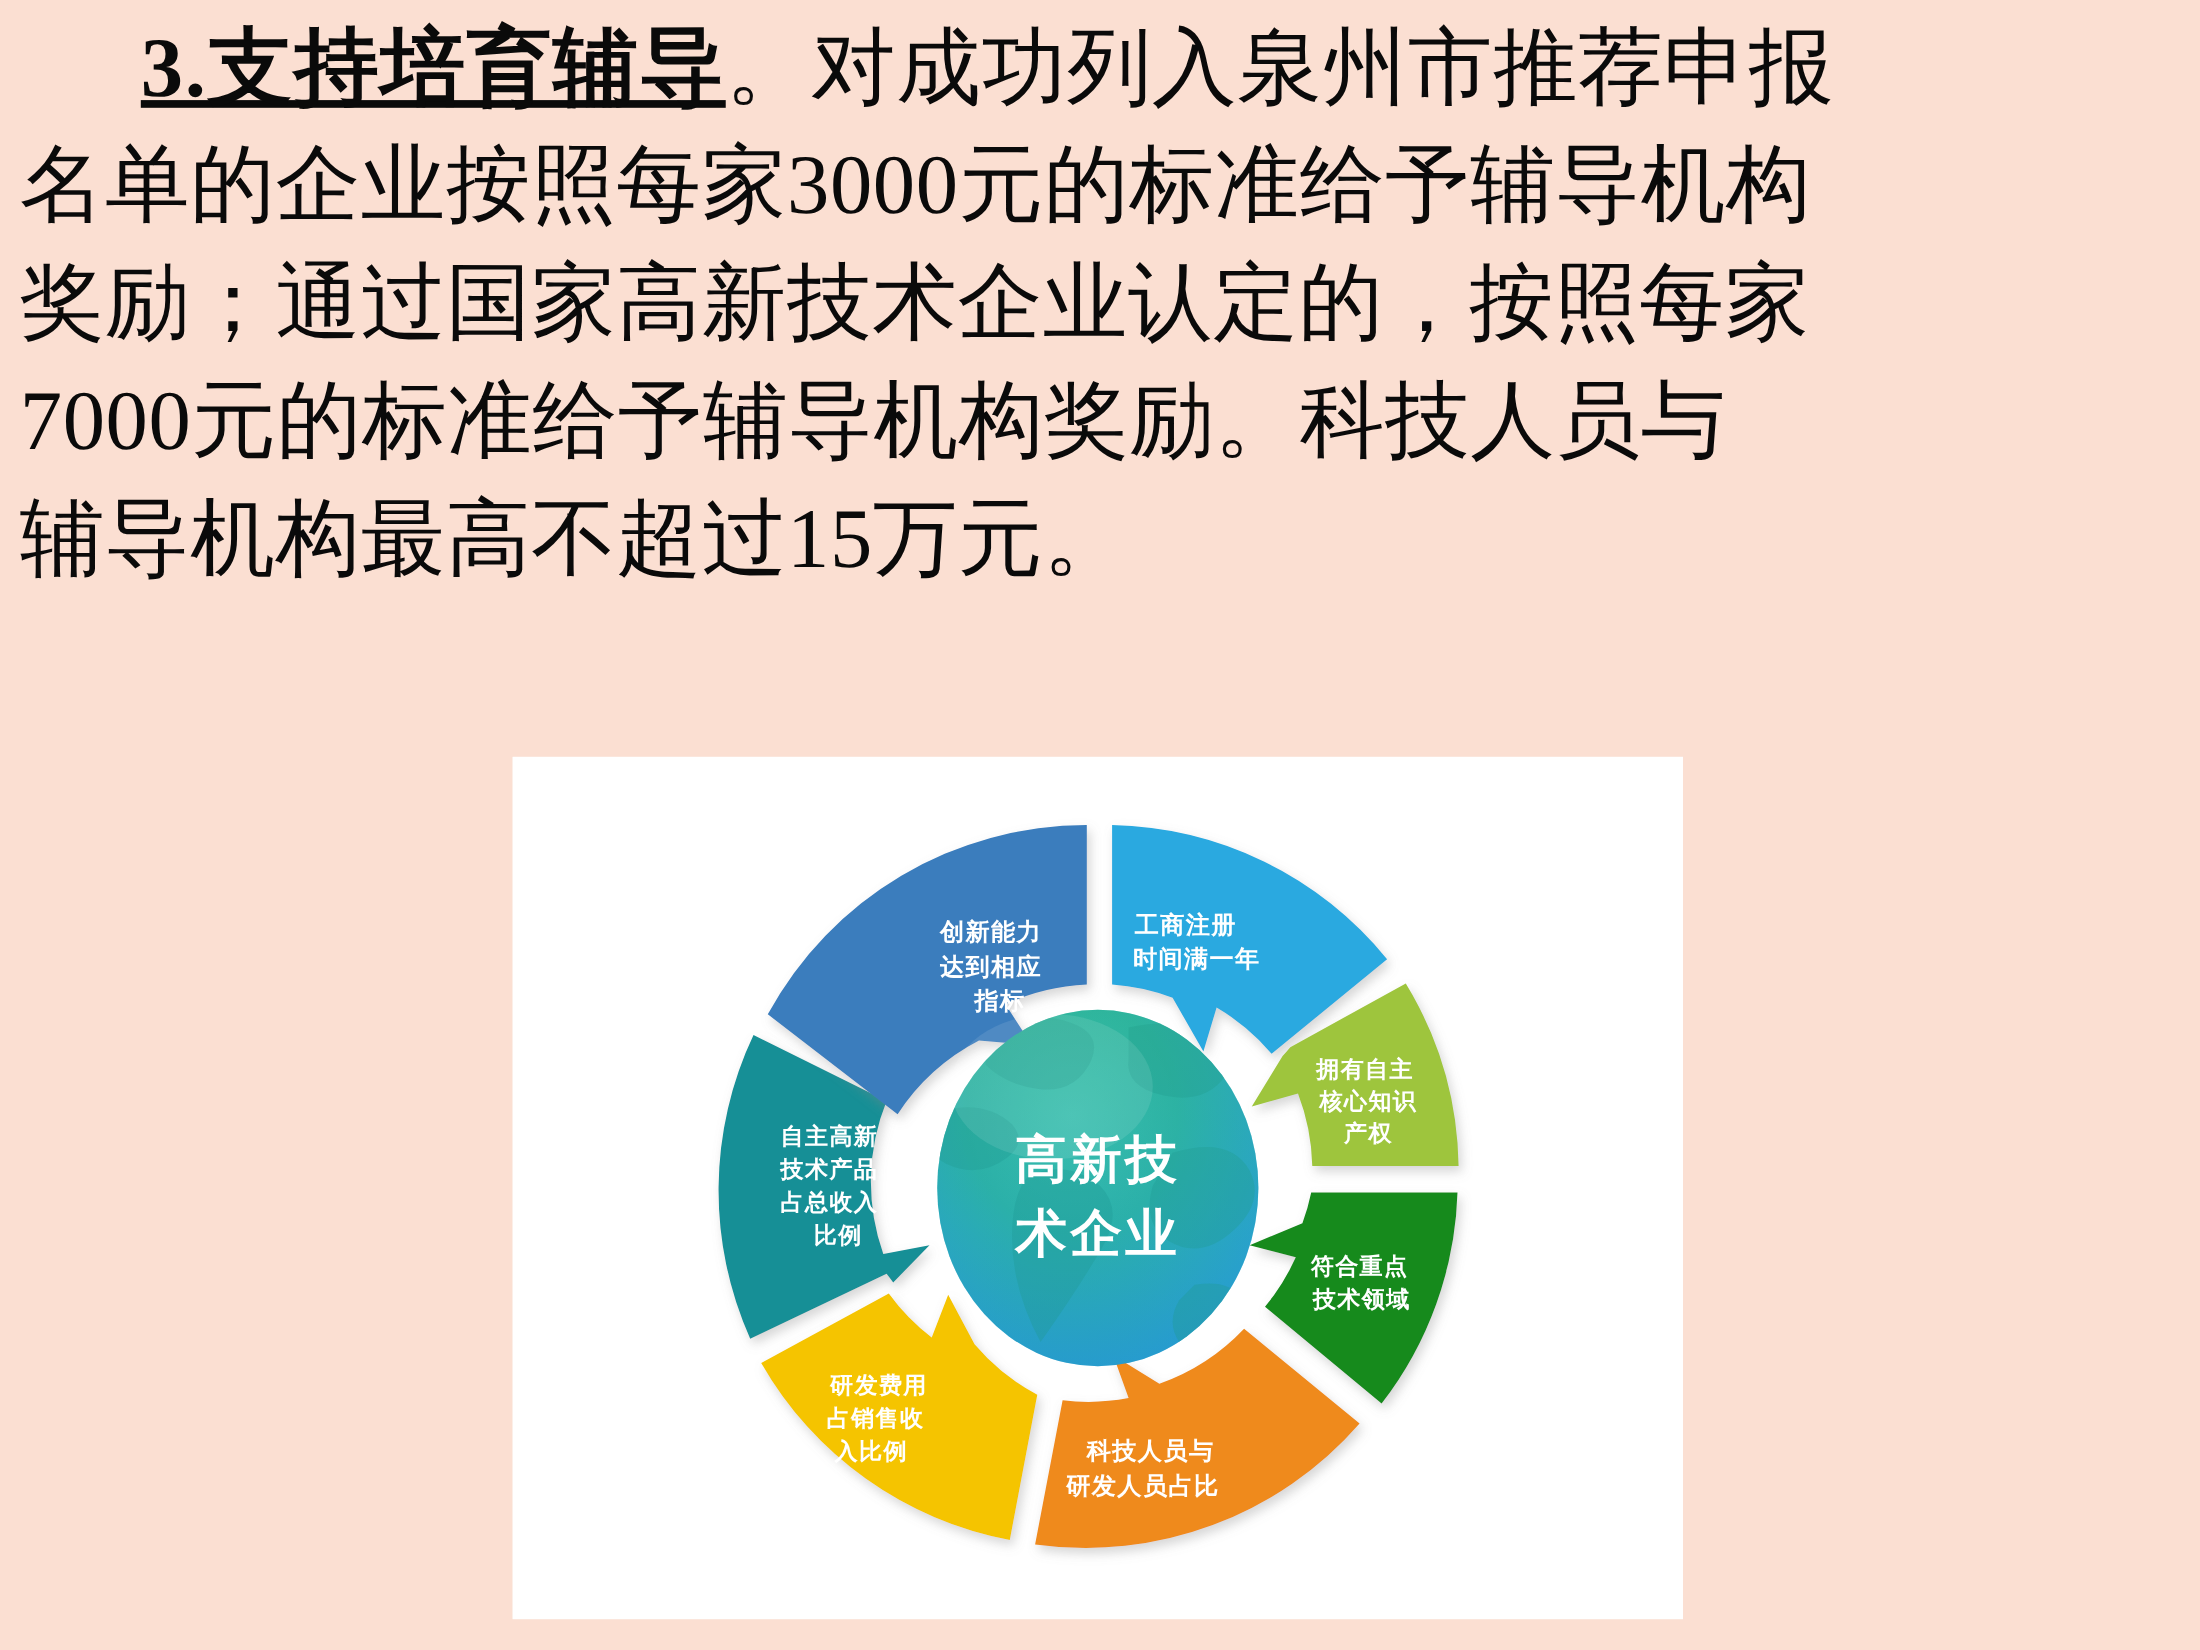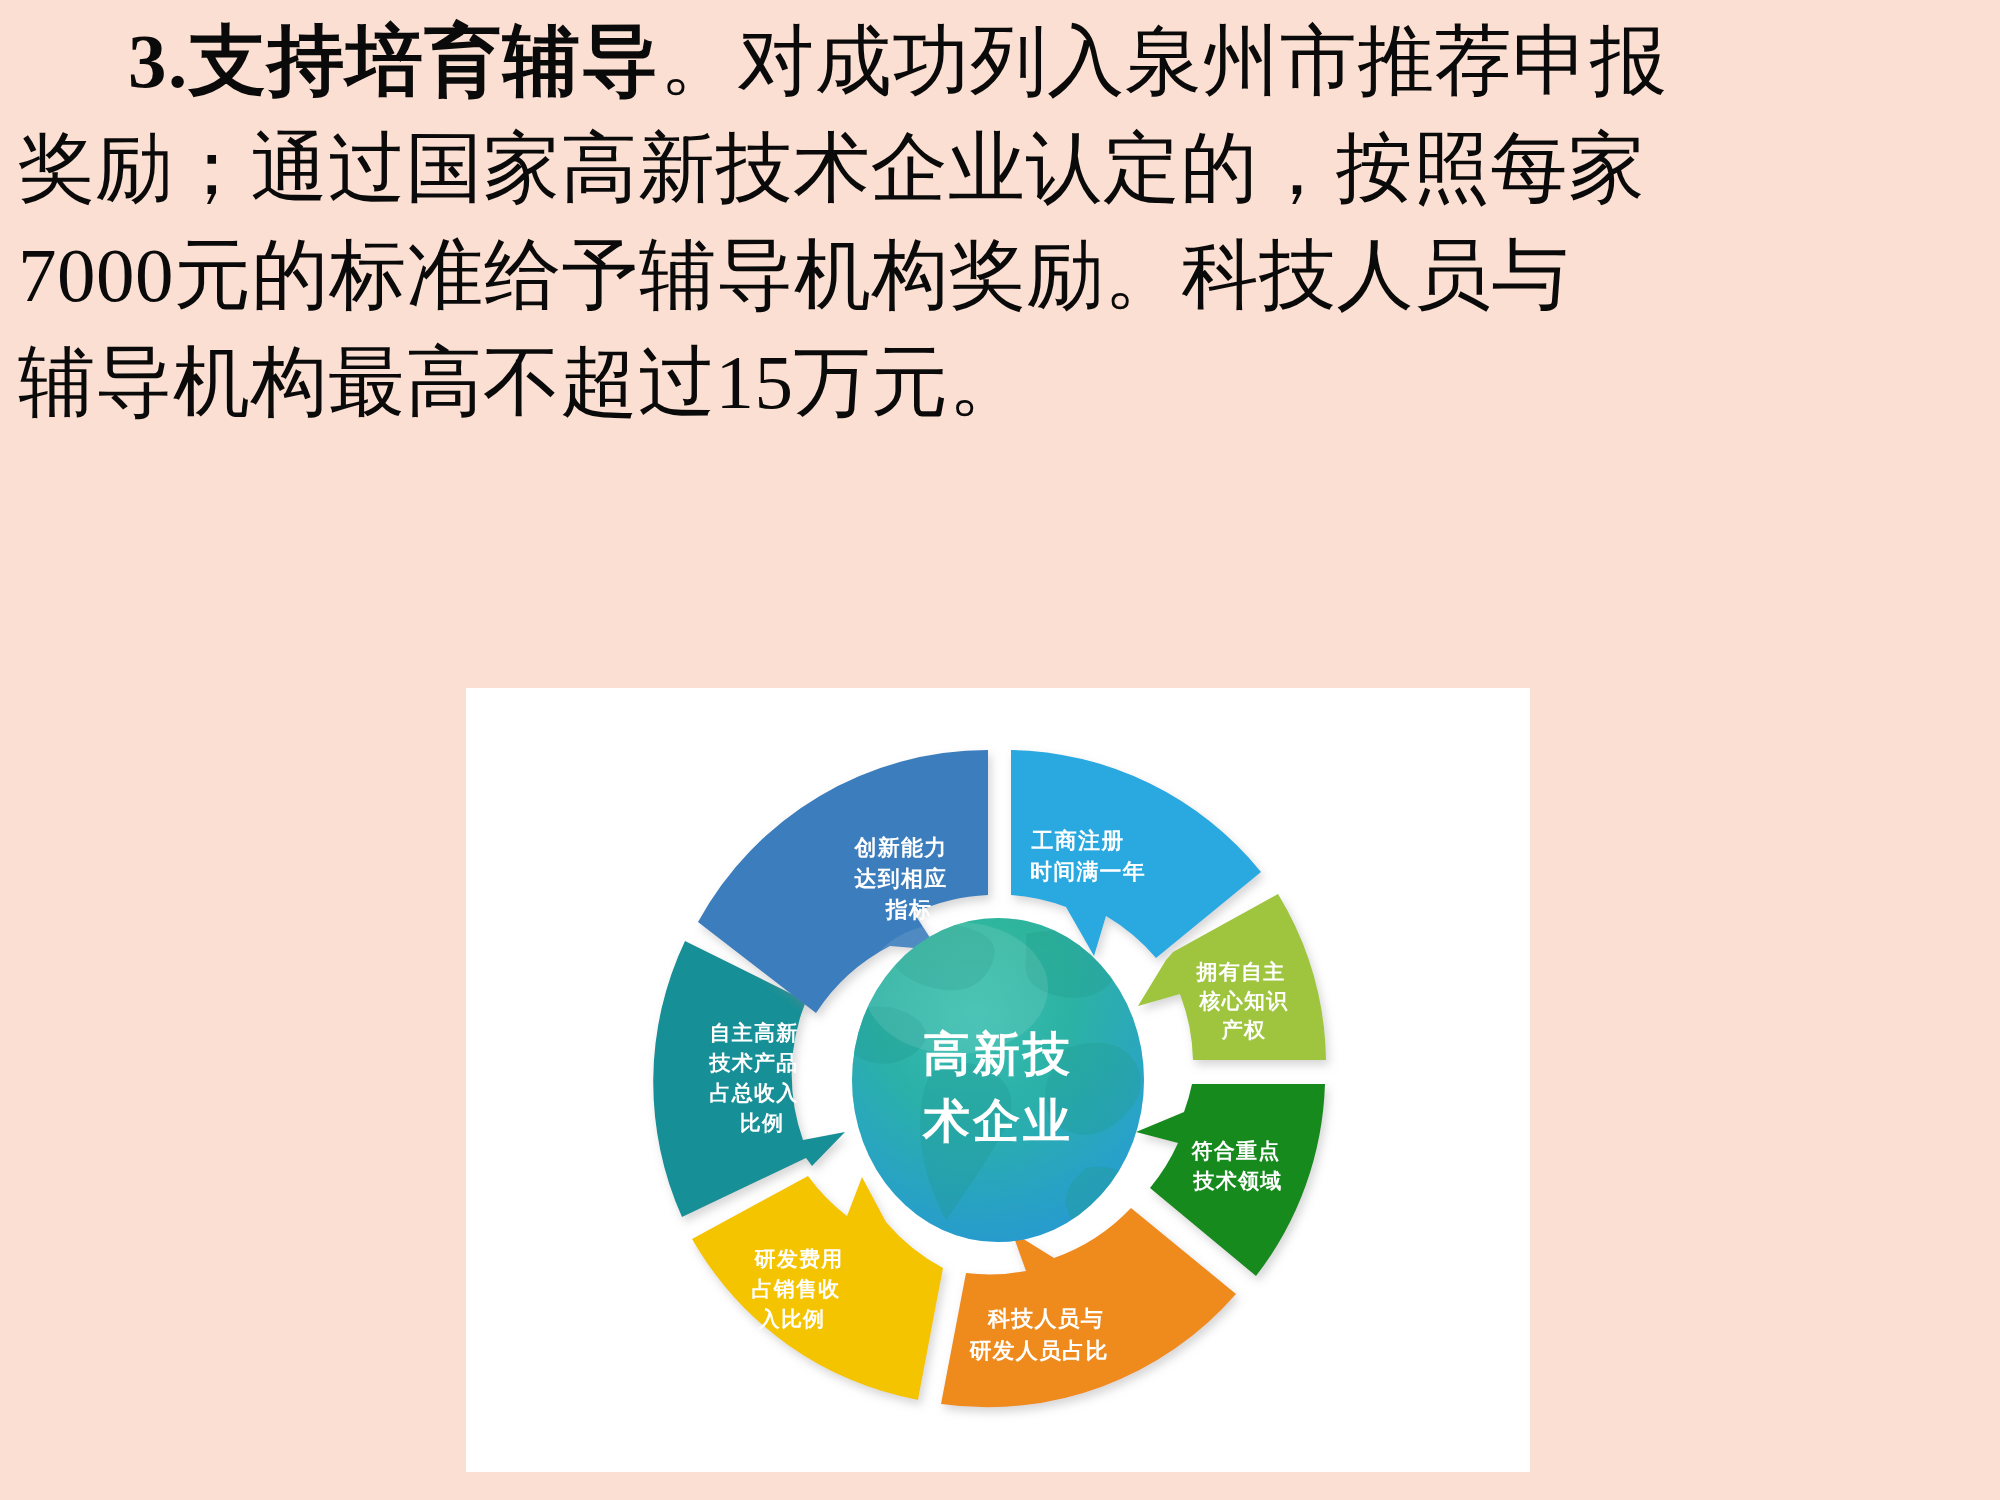--- a/index.html
+++ b/index.html
@@ -37,20 +37,21 @@
     font-size: 77px;
     line-height: 107px;
     letter-spacing: 0.5px;
     white-space: pre;
     font-family: "Liberation Serif", "DejaVu Serif", serif;
     color: #0a0a0a;
   }
   .para-line .lead {
     font-weight: bold;
     letter-spacing: 1.5px;
+    text-decoration: underline;
   }
   .indent {
     display: inline-block;
     width: 110px;
   }
 
   
   #diagram-card {
     position: absolute;
     left: 466px;
@@ -89,20 +90,21 @@
     letter-spacing: 3px;
   }
 </style>
 </head>
 <body>
 
 <div id="slide-body">
 
   <div id="text-block">
     <div class="para-line"><span class="indent"></span><span class="lead">3.支持培育辅导</span><span>。对成功列入泉州市推荐申报</span></div>
+    <div class="para-line">名单的企业按照每家3000元的标准给予辅导机构</div>
     <div class="para-line">奖励；通过国家高新技术企业认定的，按照每家</div>
     <div class="para-line">7000元的标准给予辅导机构奖励。科技人员与</div>
     <div class="para-line">辅导机构最高不超过15万元。</div>
   </div>
 
   <div id="diagram-card">
     <div id="diagram-svg-wrap">
       <svg width="1064" height="784" viewBox="0 0 1064 784" xmlns="http://www.w3.org/2000/svg">
         <defs>
           <radialGradient id="globeGrad" cx="42%" cy="30%" r="78%">

